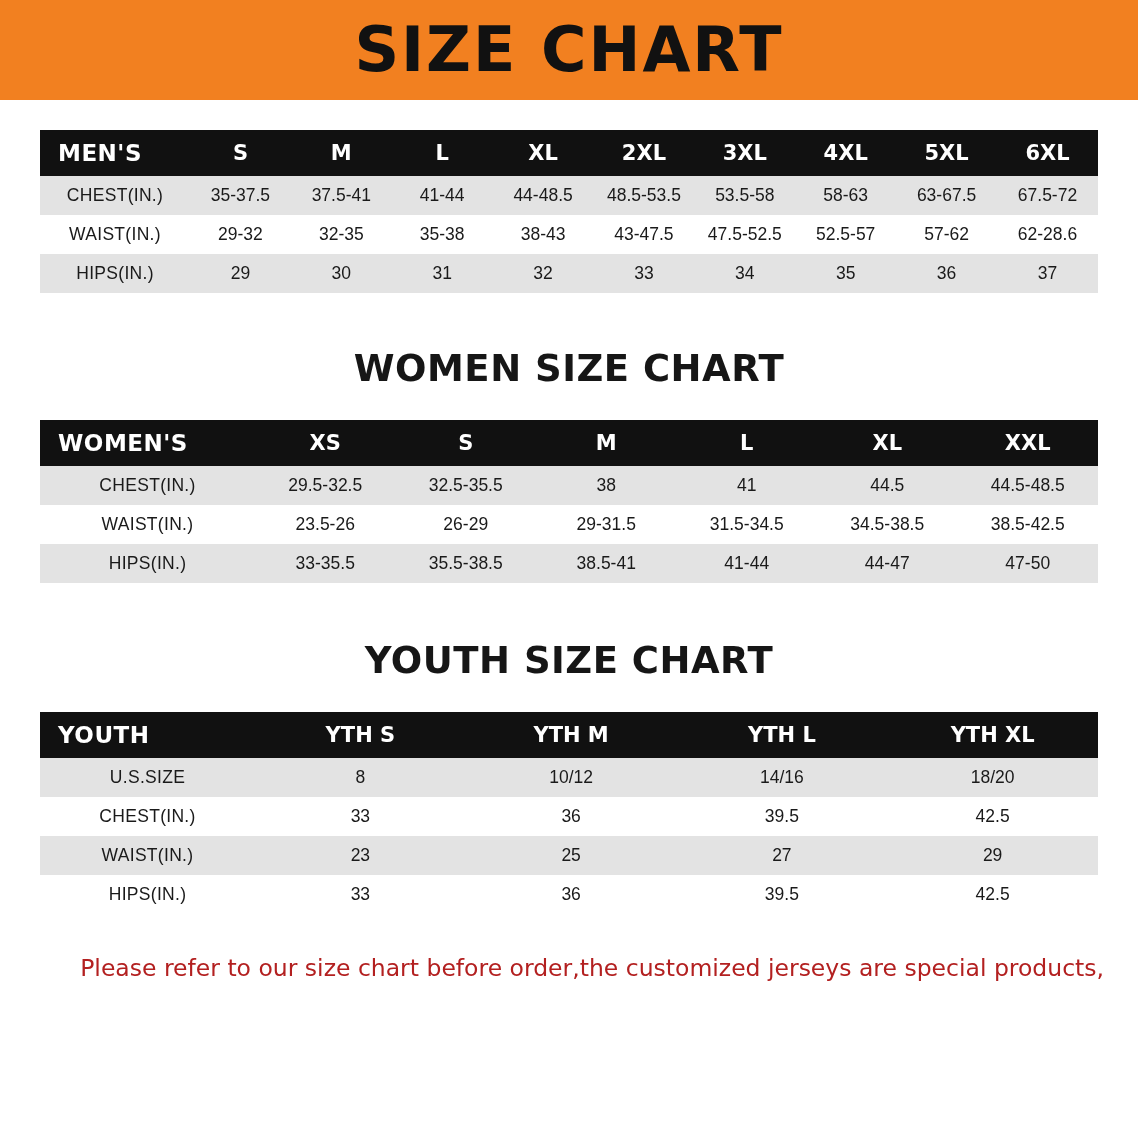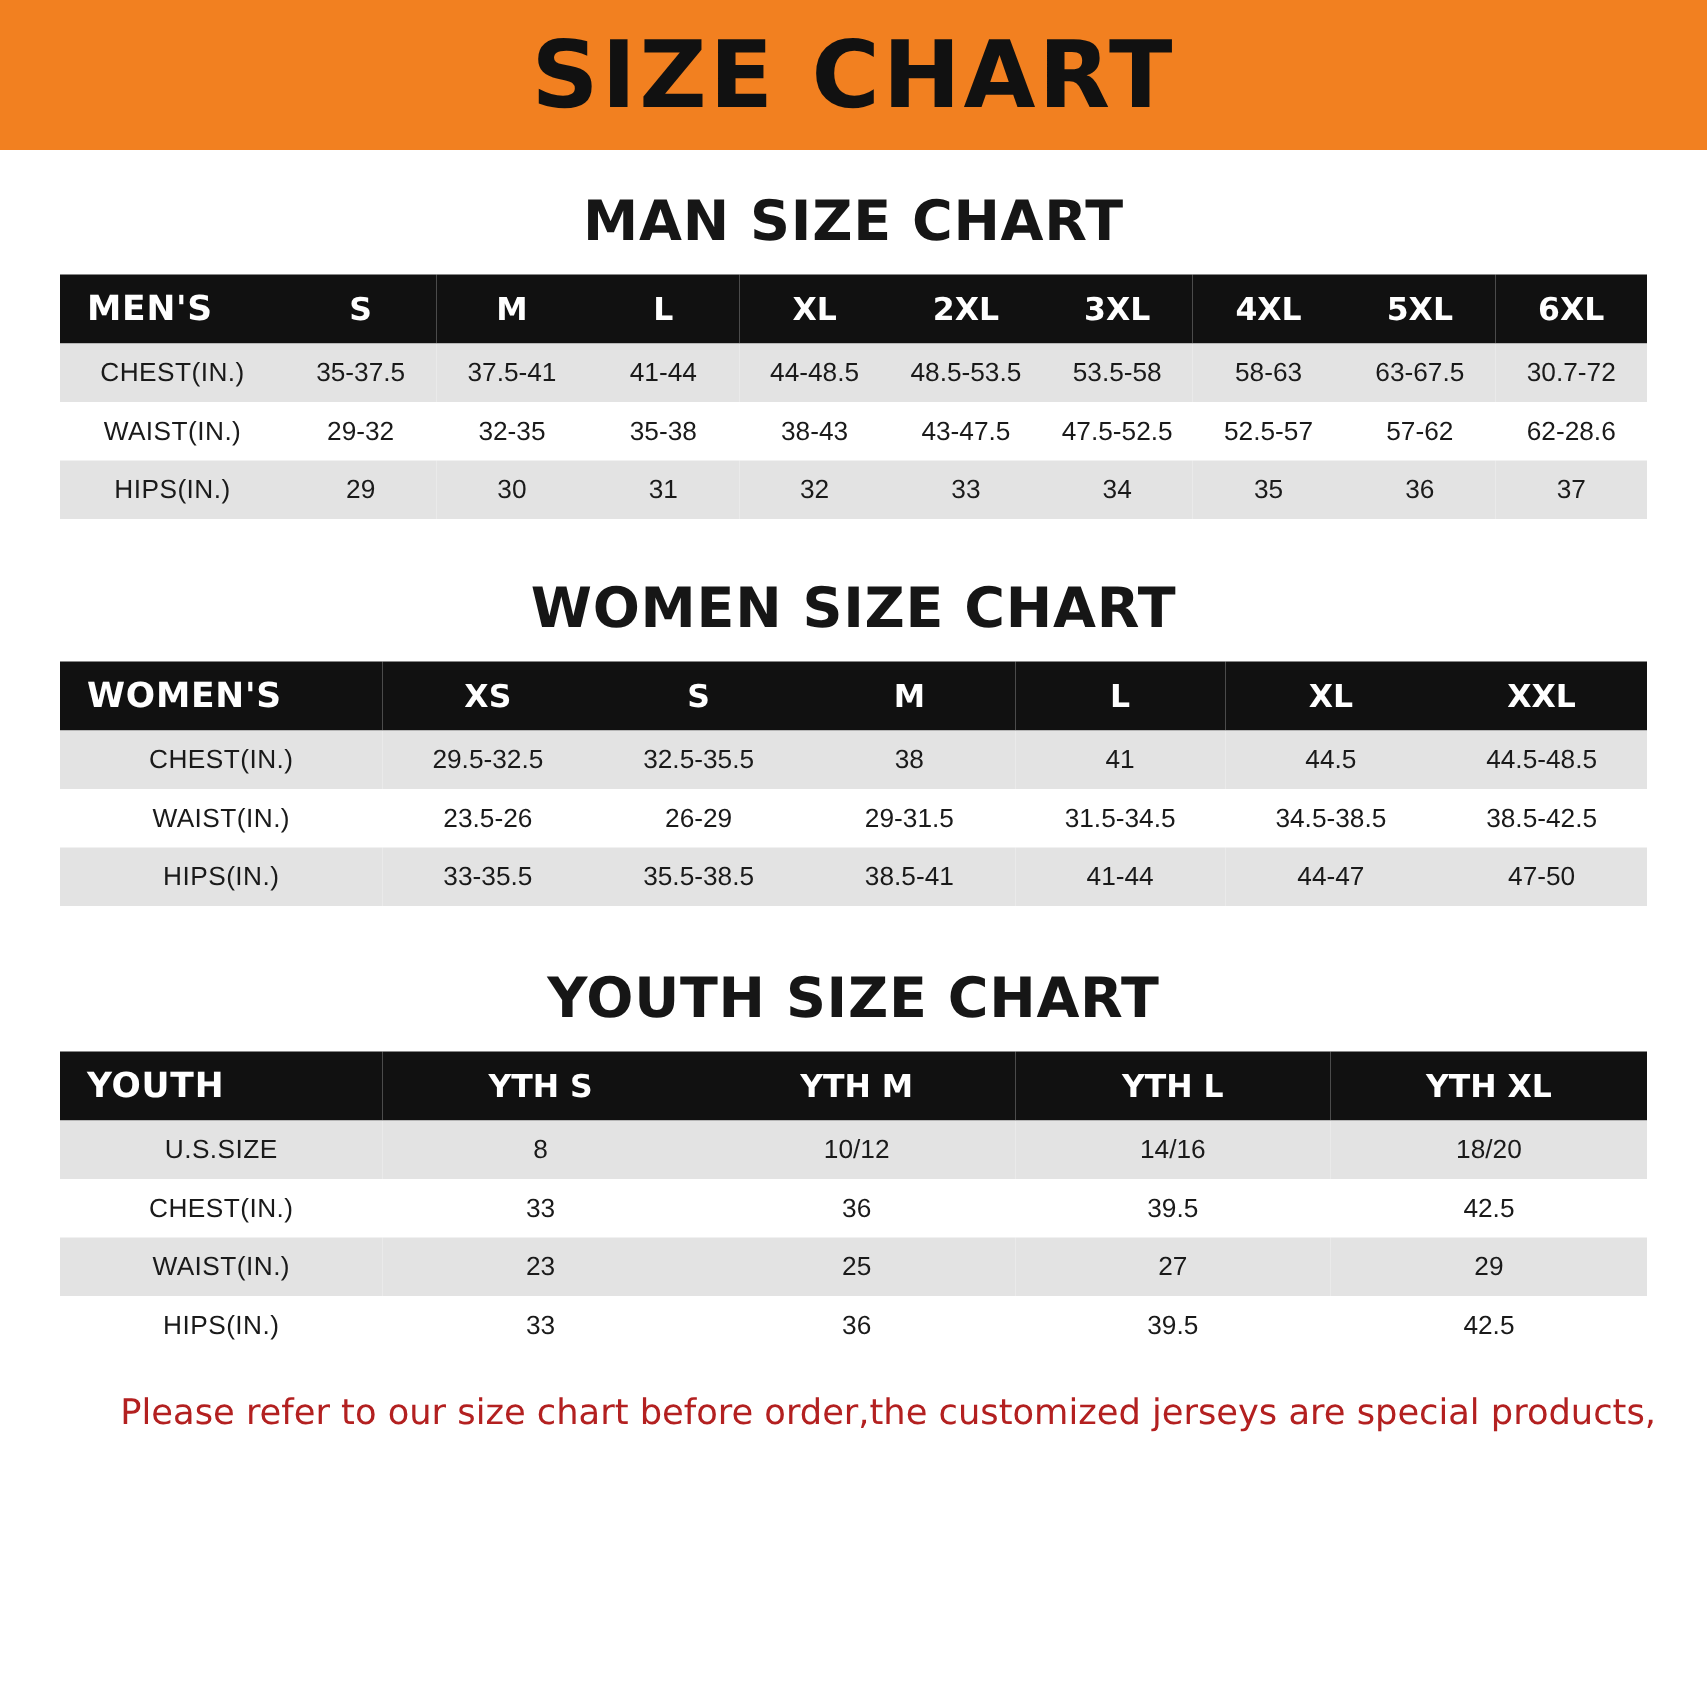--- a/index.html
+++ b/index.html
@@ -14,20 +14,21 @@
     color: #111111;
     overflow: hidden;
   }
   .page {
     width: 1138px;
     height: 1132px;
     position: relative;
     background: #ffffff;
     display: flex;
     flex-direction: column;
+    gap: 16px;
   }
   .banner {
     background: #f28020;
     height: 100px;
     display: flex;
     align-items: center;
     justify-content: center;
   }
   .banner-title {
     font-family: "DejaVu Sans", sans-serif;
@@ -104,21 +105,20 @@
 </style>
 </head>
 <body>
 
 <div class="page">
 
   <div class="banner">
     <div class="banner-title">SIZE CHART</div>
   </div>
 
-  <div class="section-title t1">MAN SIZE CHART</div>
   <div class="tbl-wrap">
     <table class="men">
       <colgroup>
         <col class="c0">
           <col>
           <col>
           <col>
           <col>
           <col>
           <col>
@@ -144,21 +144,21 @@
         <tr class="shade">
           <td class="rowlabel">CHEST(IN.)</td>
           <td>35-37.5</td>
           <td>37.5-41</td>
           <td>41-44</td>
           <td>44-48.5</td>
           <td>48.5-53.5</td>
           <td>53.5-58</td>
           <td>58-63</td>
           <td>63-67.5</td>
-          <td>30.7-72</td>
+          <td>67.5-72</td>
         </tr>
         <tr class="plain">
           <td class="rowlabel">WAIST(IN.)</td>
           <td>29-32</td>
           <td>32-35</td>
           <td>35-38</td>
           <td>38-43</td>
           <td>43-47.5</td>
           <td>47.5-52.5</td>
           <td>52.5-57</td>

